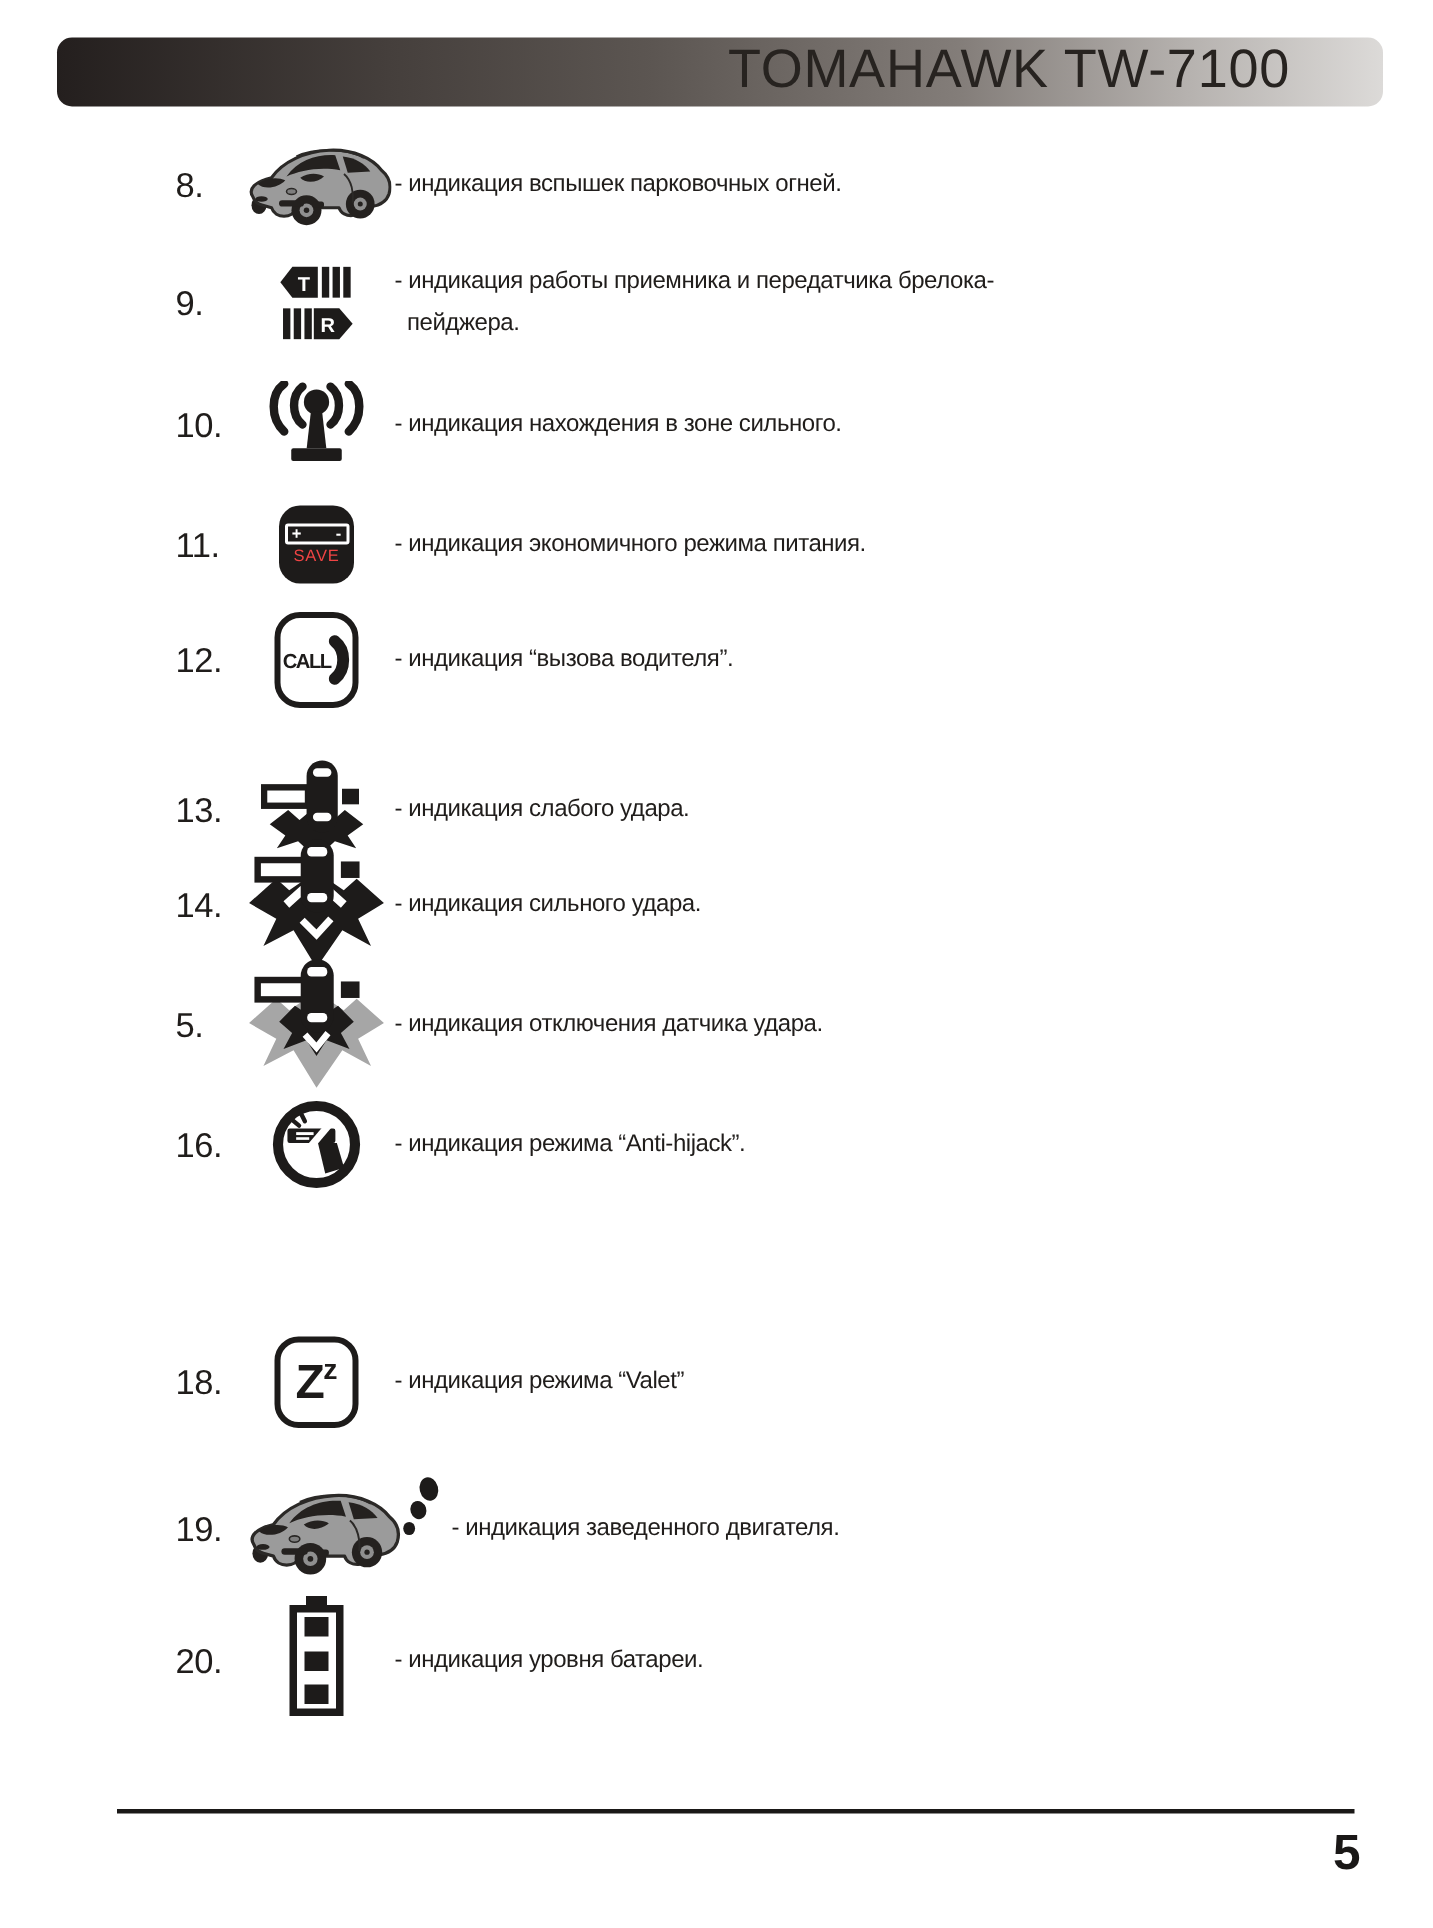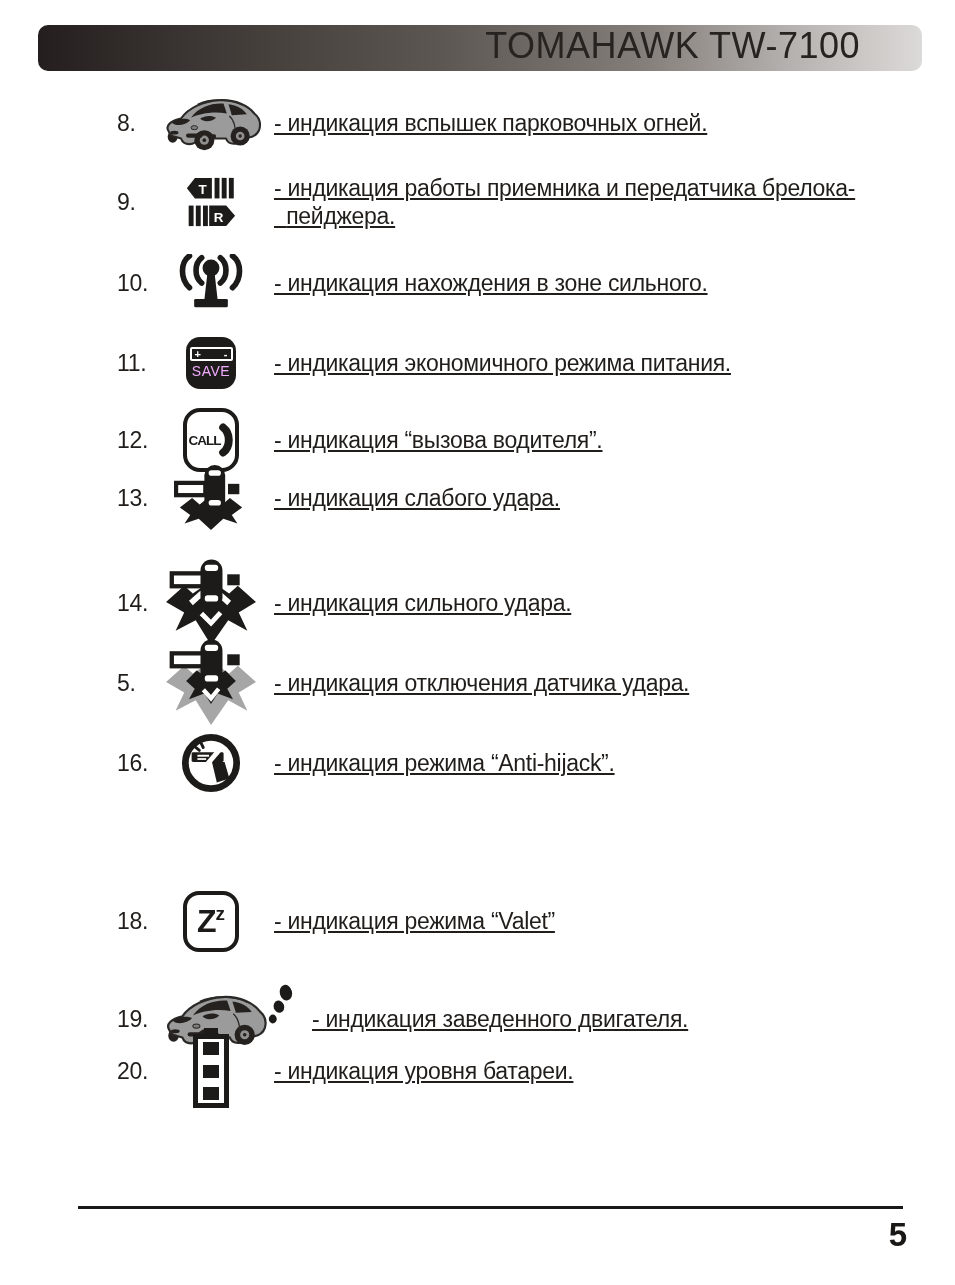--- a/index.html
+++ b/index.html
@@ -8,30 +8,30 @@
   
   .header-bar{position:absolute;left:38px;top:25px;width:884px;height:46px;
     background:linear-gradient(90deg,#241f1e 0%,#453f3c 25%,#5c5652 45%,#837d79 68%,#b5b1ae 85%,#dcdad8 100%);
     display:flex;justify-content:flex-end;box-sizing:border-box;padding-right:62px;border-radius:10px;}
   .header-title{font-size:36px;letter-spacing:.5px;color:#272320;white-space:nowrap;}
   
   .row{position:absolute;left:117px;right:30px;display:flex;align-items:center;}
   .num{width:44px;flex:none;font-size:23px;letter-spacing:-.3px;}
   .icon-cell{width:100px;flex:none;display:flex;justify-content:center;align-items:center;}
   .icon-cell.wide{width:138px;justify-content:flex-start;}
-  .txt{font-size:23px;letter-spacing:-.3px;line-height:28px;white-space:pre-wrap;margin-left:13px;text-decoration:underline;}
+  .txt{font-size:16px;letter-spacing:-.3px;line-height:28px;white-space:pre-wrap;margin-left:2px;}
   .ink{fill:#1d1b1a;}
   .svg-letter{font:700 15px "Liberation Sans",sans-serif;fill:#fff;}
   
   .icon-save{width:50px;height:52px;background:#1d1b1a;border-radius:14px;display:flex;flex-direction:column;
     align-items:center;justify-content:center;gap:2px;}
   .save-batt{width:33px;height:10px;border:2.5px solid #fff;border-radius:2px;display:flex;align-items:center;
     justify-content:space-between;padding:0 3px;}
   .save-batt span{color:#fff;font-size:11px;font-weight:700;line-height:8px;}
-  .save-label{color:#f0abfc;font-size:14px;letter-spacing:.5px;}
+  .save-label{color:#ef4444;font-size:11px;letter-spacing:.5px;}
   
   .icon-call{width:56px;height:64px;box-sizing:border-box;border:4.5px solid #1d1b1a;border-radius:17px;
     background:#fff;display:flex;align-items:center;justify-content:center;}
   .call-label{font-size:13.5px;font-weight:700;letter-spacing:-1px;color:#1d1b1a;margin-right:-2px;}
   .call-handset{width:15px;height:40px;}
   
   .icon-vibro{width:52px;height:57px;background:#1d1b1a;border-radius:50%;display:flex;align-items:center;justify-content:center;}
   
   .icon-valet{width:56px;height:61px;box-sizing:border-box;border:4.5px solid #1d1b1a;border-radius:16px;background:#fff;
     display:flex;align-items:center;justify-content:center;color:#1d1b1a;}
@@ -147,21 +147,21 @@
       <div class="icon-call">
         <span class="call-label">CALL</span>
         <svg class="call-handset" viewBox="0 0 18 44">
           <path d="M5 7 C14 14 14 30 5 37" fill="none" stroke="#1d1b1a" stroke-width="9.5" stroke-linecap="round"></path>
         </svg>
       </div>
     </div>
     <div class="txt">- индикация “вызова водителя”.</div>
   </div>
 
-  <div class="row" style="top:460px;height:76px">
+  <div class="row" style="top:502px;height:76px">
     <div class="num">13.</div>
     <div class="icon-cell">
       <svg viewBox="0 0 78 72" width="74" height="68">
         <polygon class="ink" points="6,46 19,36 27,43 39,33 51,43 59,36 72,46 61,54 67,63 52,58 39,70 26,58 11,63 17,54"></polygon>
         <rect x="2" y="20" width="31" height="13" fill="#fff" stroke="#1d1b1a" stroke-width="4.5"></rect>
         <rect class="ink" x="57" y="21" width="12" height="11"></rect>
         <rect class="ink" x="32" y="1" width="22" height="51" rx="11"></rect>
         <rect x="36.5" y="6.5" width="13" height="6" rx="3" fill="#fff"></rect>
         <rect x="36.5" y="38" width="13" height="6" rx="3" fill="#fff"></rect>
       </svg>
@@ -239,21 +239,21 @@
       <svg viewBox="0 0 152 82" width="134" height="72">
         <use href="#car-art" y="8"></use>
         <ellipse class="ink" cx="142" cy="11" rx="7" ry="9" transform="rotate(-14 142 11)"></ellipse>
         <ellipse class="ink" cx="134" cy="27" rx="6" ry="7" transform="rotate(-18 134 27)"></ellipse>
         <ellipse class="ink" cx="127" cy="41" rx="4.5" ry="5"></ellipse>
       </svg>
     </div>
     <div class="txt">- индикация заведенного двигателя.</div>
   </div>
 
-  <div class="row" style="top:1032px;height:78px">
+  <div class="row" style="top:1068px;height:78px">
     <div class="num">20.</div>
     <div class="icon-cell">
       <div class="icon-batt">
         <div class="batt-cell"></div>
           <div class="batt-cell"></div>
           <div class="batt-cell"></div>
       </div>
     </div>
     <div class="txt">- индикация уровня батареи.</div>
   </div>

